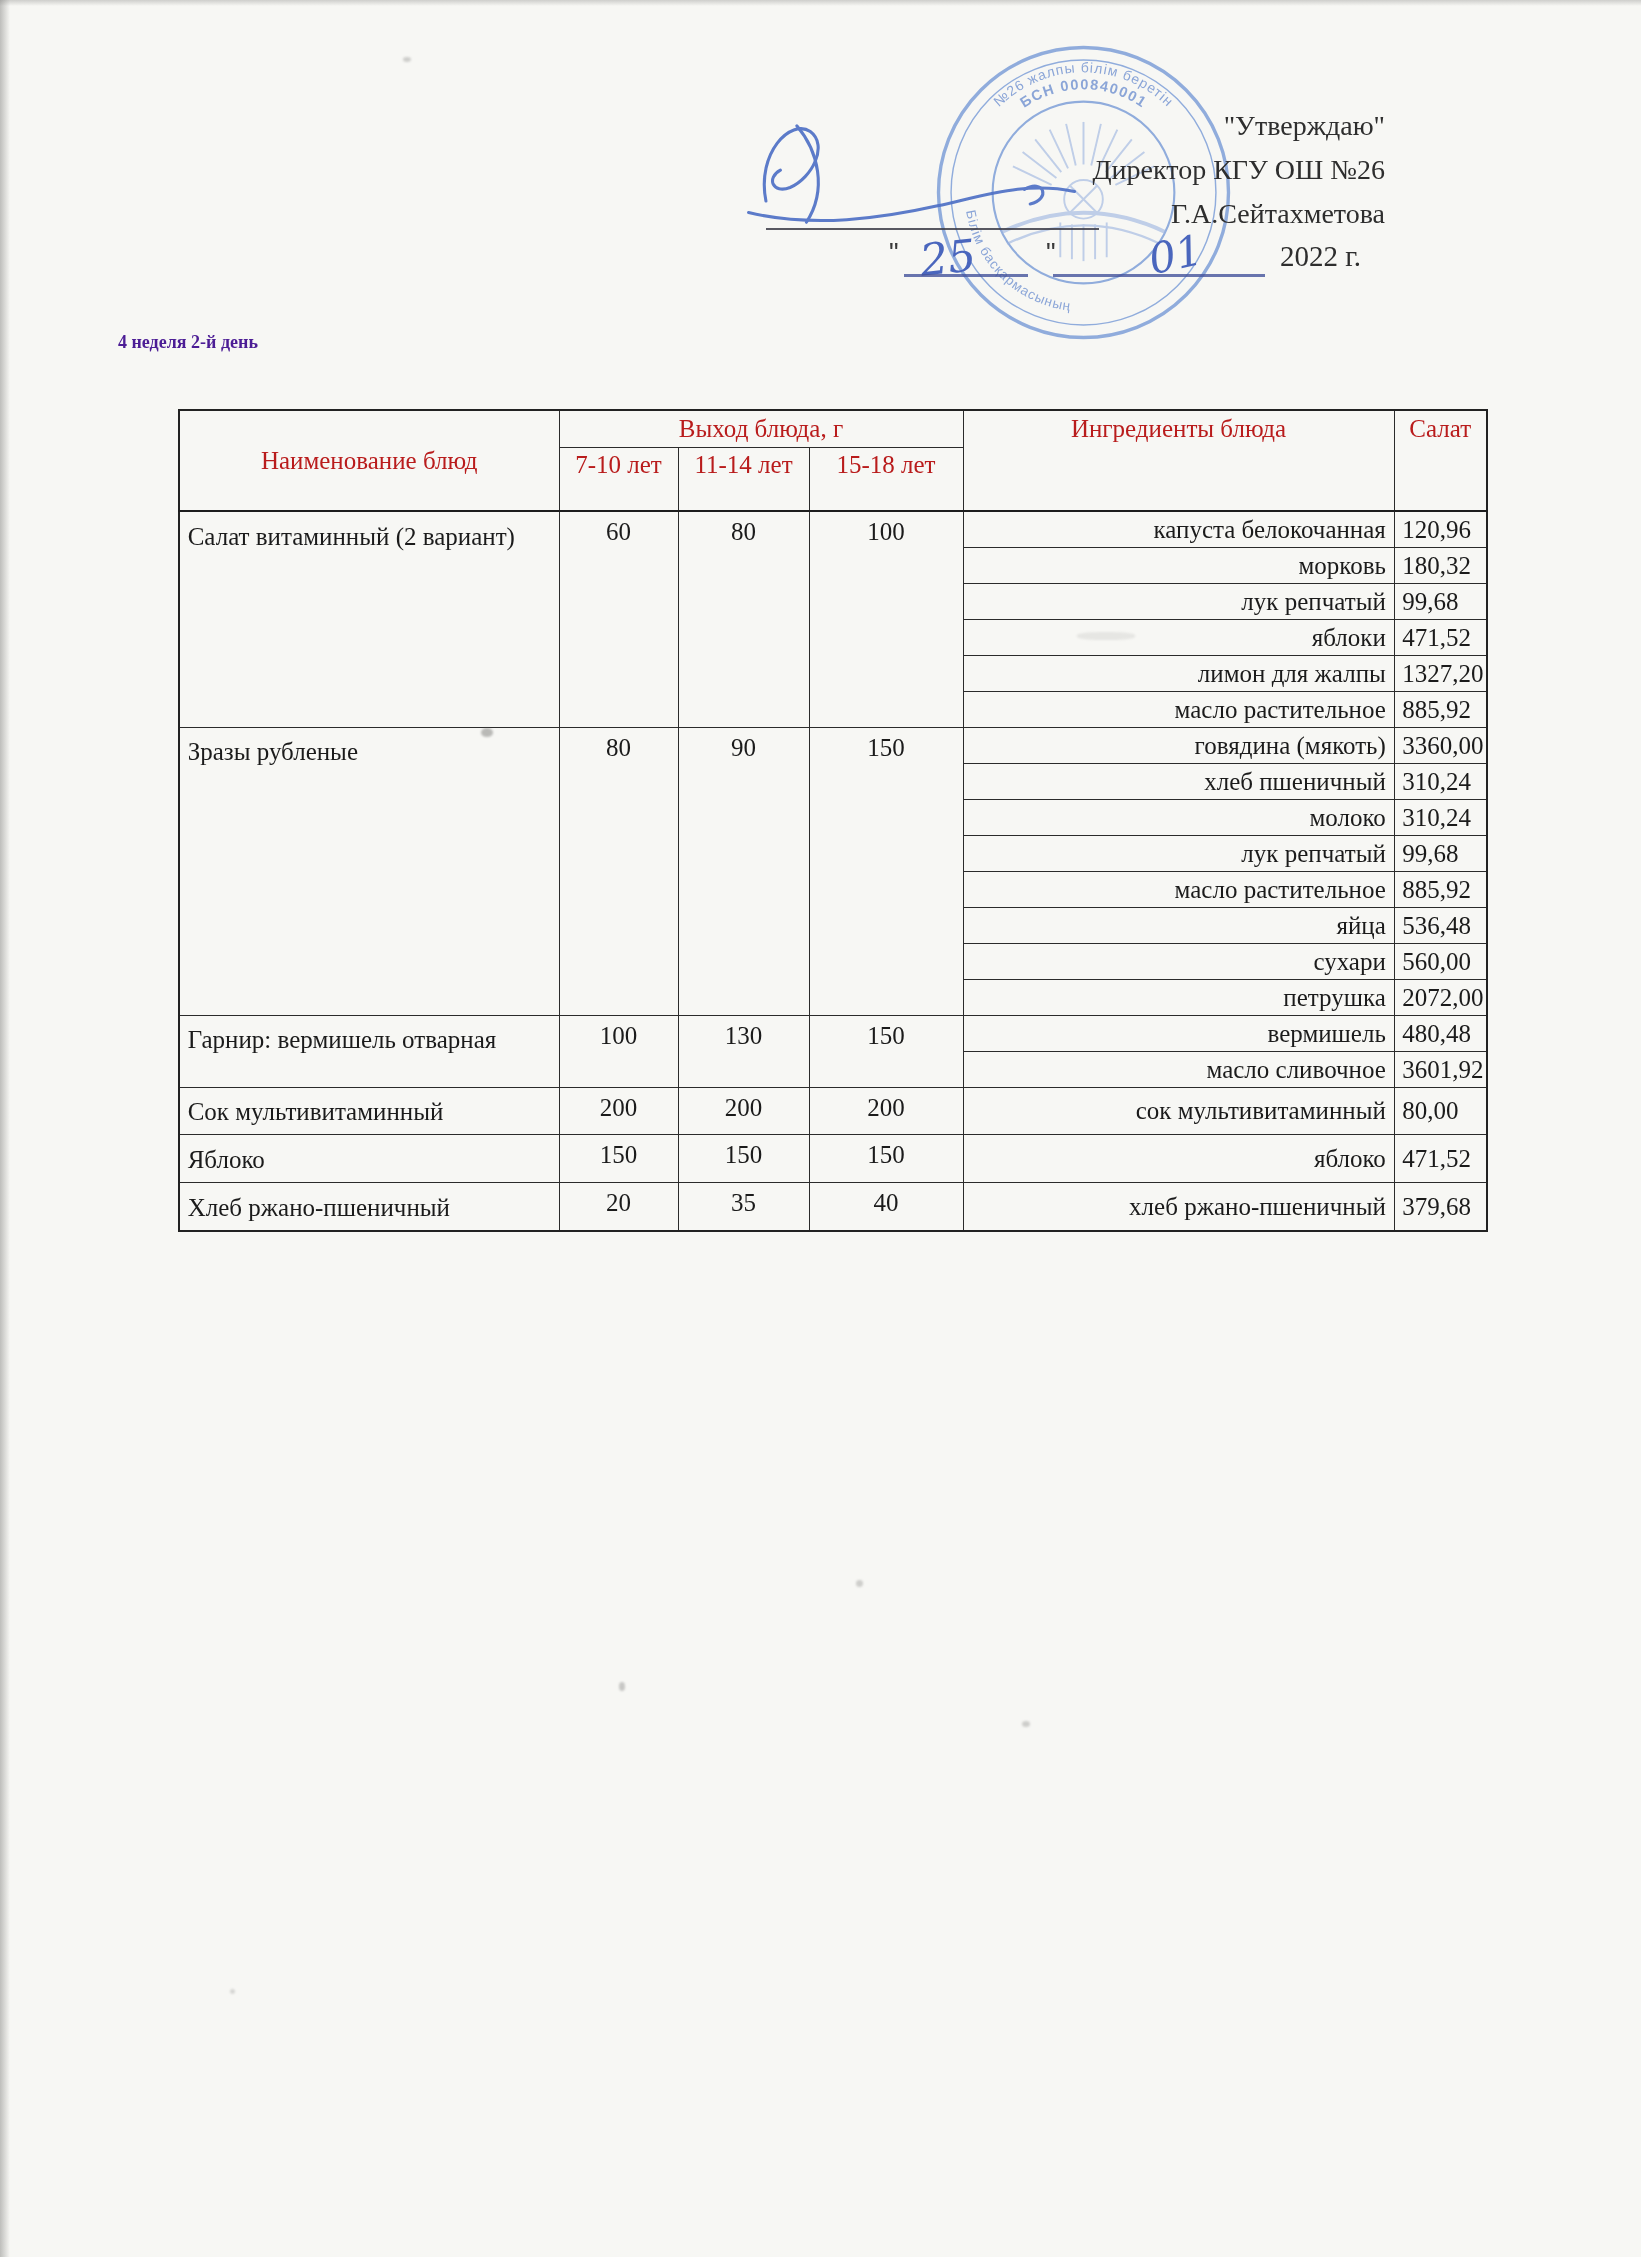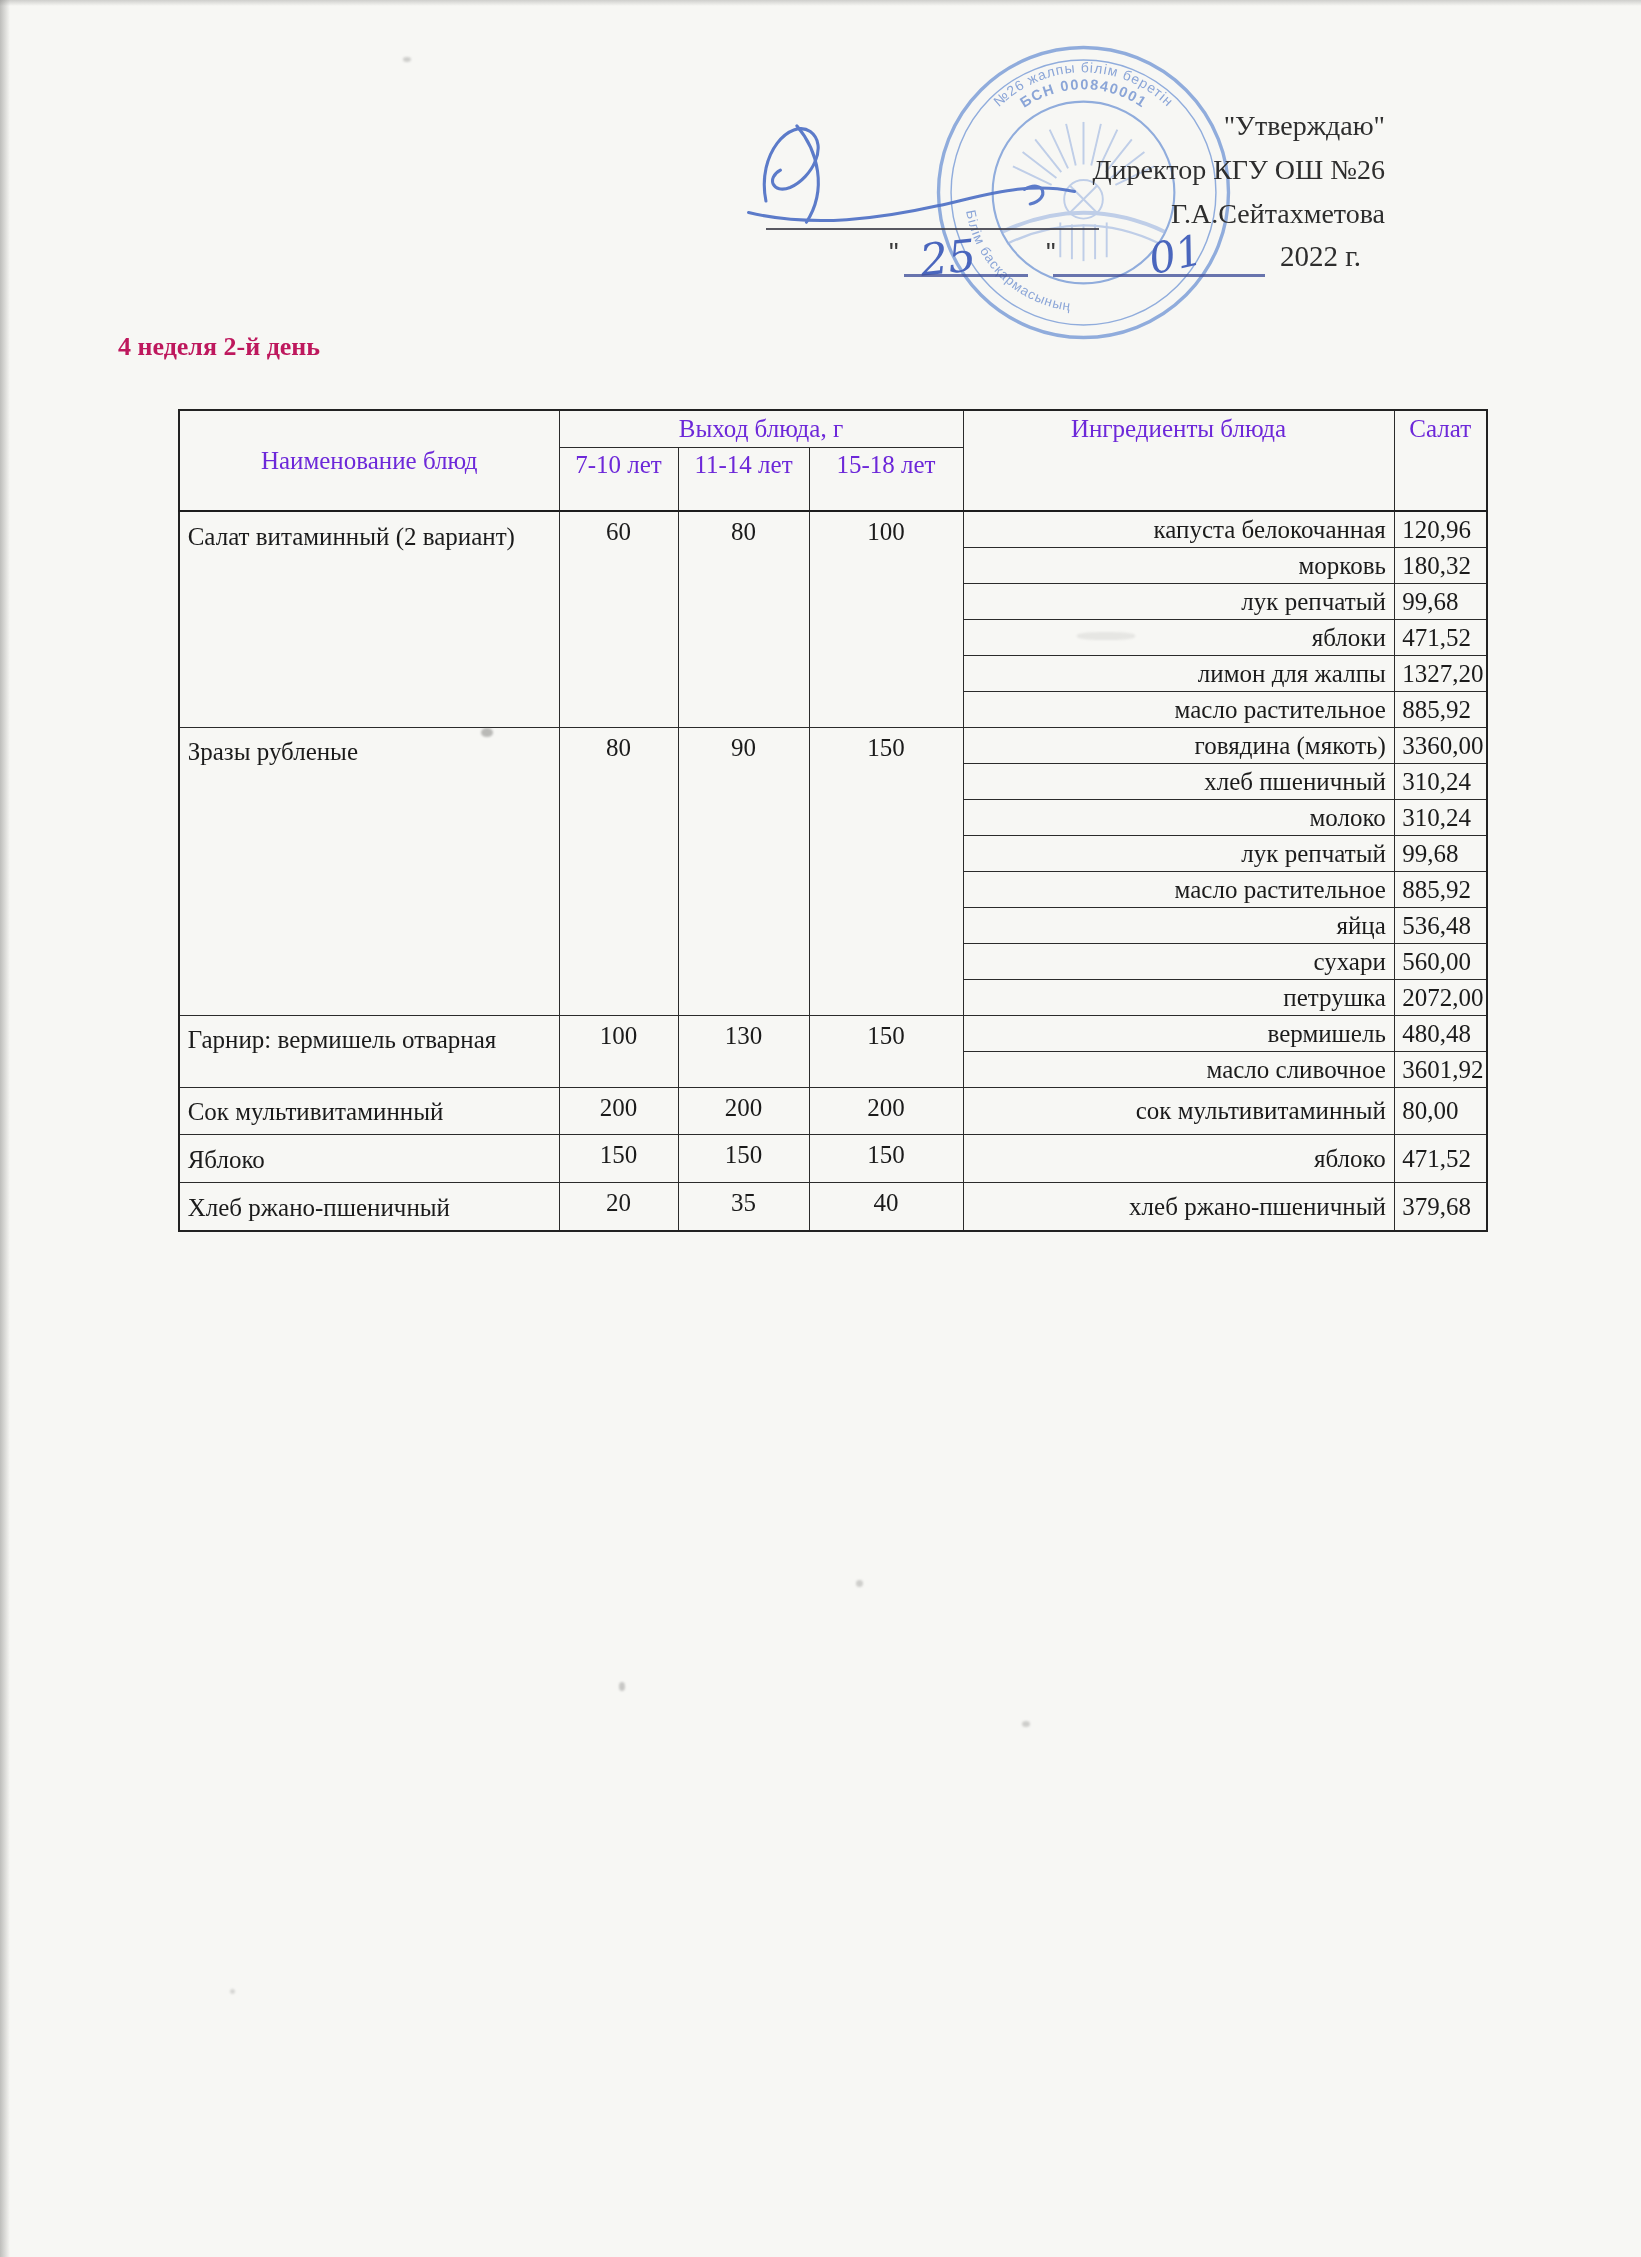--- a/index.html
+++ b/index.html
@@ -27,30 +27,30 @@
   .hw25{left:920px;top:232px;font-size:44px;transform:rotate(-6deg);}
   .hw01{left:1149px;top:230px;font-size:42px;transform:rotate(-12deg);}
   .year{position:absolute;left:1280px;top:240px;font-size:29px;color:#2e2e2e;}
 
   
   .stamp{position:absolute;left:924px;top:33px;width:319px;height:319px;
     opacity:.78;filter:blur(0.4px);}
   .signature{position:absolute;left:737px;top:112px;width:352px;height:126px;opacity:.92;}
 
   
-  .doc-title{position:absolute;left:118px;top:332px;font-size:26px;font-weight:bold;color:#be185d;}
+  .doc-title{position:absolute;left:118px;top:332px;font-size:18px;font-weight:bold;color:#4c1d95;}
 
   
   table.menu{position:absolute;left:178px;top:409px;width:1308px;
     border-collapse:collapse;table-layout:fixed;}
   table.menu td,table.menu th{border:1.9px solid #2b2b2b;font-size:25px;
     font-weight:normal;overflow:hidden;}
   table.menu{border:2.9px solid #222;}
   thead tr.h1{height:37px;} thead tr.h2{height:64px;}
-  thead th{font-weight:bold;text-align:center;color:#6d28d9;}
+  thead th{font-weight:bold;text-align:center;color:#b91c1c;}
   th.top{vertical-align:top;padding-top:3.9px;}
   th.mid{vertical-align:middle;}
   thead{border-bottom:2.9px solid #1d1d1d;}
   tbody tr{height:36px;}
   td.dish{vertical-align:top;padding:1.9px 5.8px 0 7.7px;line-height:45px;border-bottom:2.9px solid #222;}
   td.portion{vertical-align:top;text-align:center;padding-top:3px;line-height:33px;border-bottom:2.9px solid #222;}
   td.ing{padding:0 7.7px 0 9.7px;line-height:33px;vertical-align:middle;text-align:right;}
   td.price{padding:0 3.9px 0 7.7px;line-height:33px;vertical-align:middle;}
   .b{font-weight:bold;}
 

